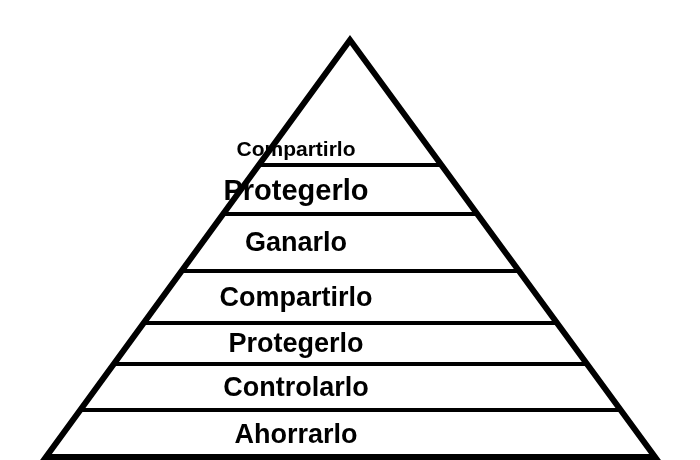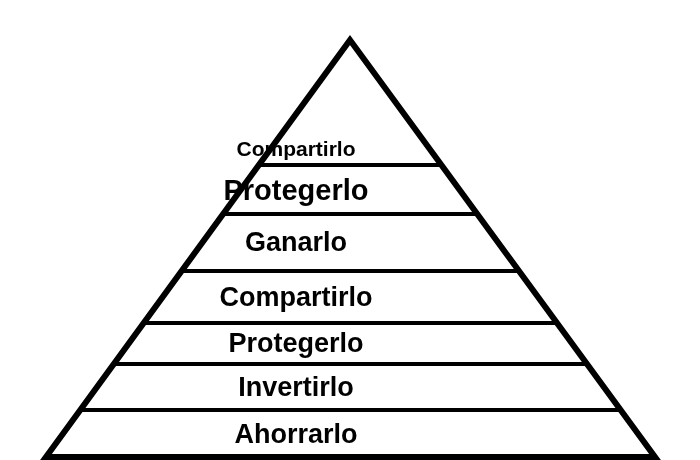--- a/index.html
+++ b/index.html
@@ -19,14 +19,14 @@
   <line x1="145" y1="323" x2="556" y2="323" stroke="#000" stroke-width="4"></line>
   <line x1="115" y1="364" x2="586" y2="364" stroke="#000" stroke-width="4"></line>
   <line x1="81" y1="410" x2="620" y2="410" stroke="#000" stroke-width="4"></line>
 </svg>
 
 <div class="lbl" style="top:138px;font-size:21px;">Compartirlo</div>
 <div class="lbl" style="top:176px;font-size:29px;">Protegerlo</div>
 <div class="lbl" style="top:229px;font-size:27px;">Ganarlo</div>
 <div class="lbl" style="top:284px;font-size:27px;">Compartirlo</div>
 <div class="lbl" style="top:330px;font-size:27px;">Protegerlo</div>
-<div class="lbl" style="top:374px;font-size:27px;">Invertirlo</div>
+<div class="lbl" style="top:374px;font-size:27px;">Controlarlo</div>
 <div class="lbl" style="top:421px;font-size:27px;">Ahorrarlo</div>
 
 </body></html>

